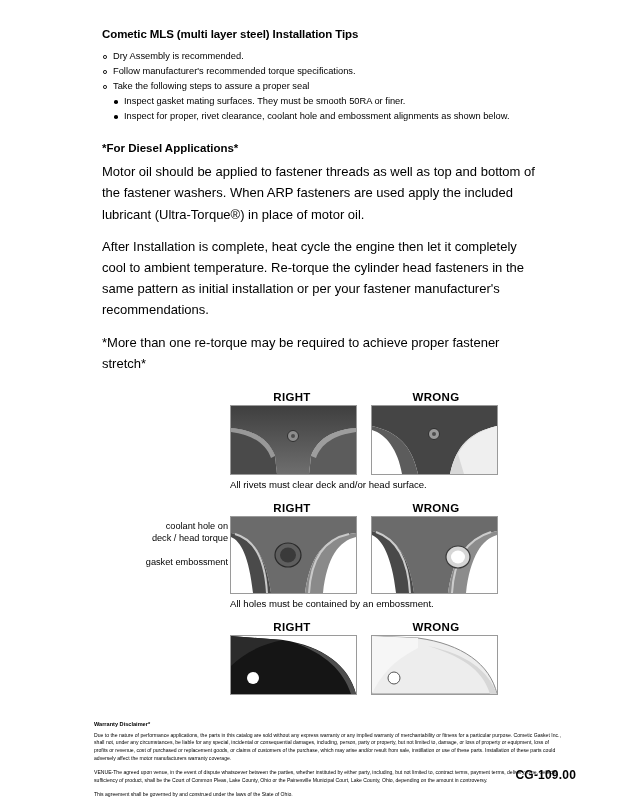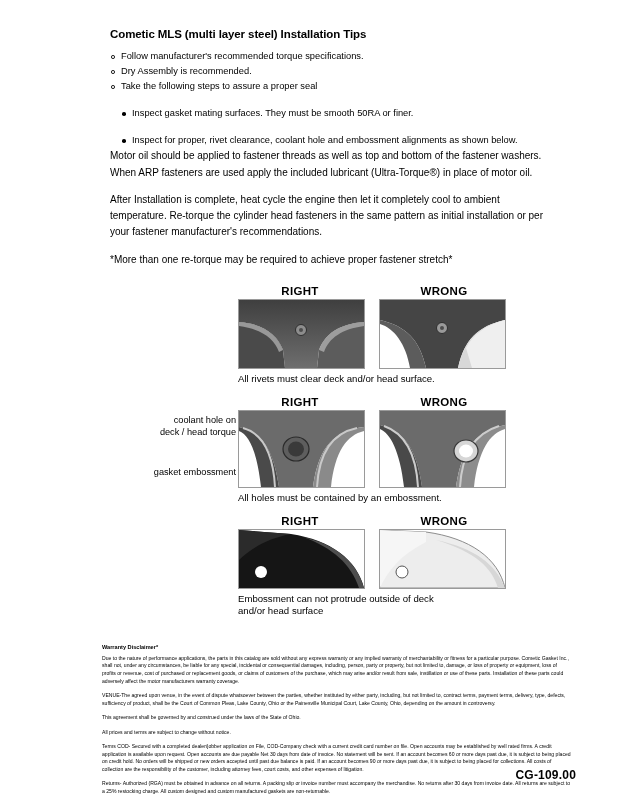--- a/index.html
+++ b/index.html
@@ -12,21 +12,21 @@
     background: #ffffff;
     font-family: "Liberation Sans", sans-serif;
     color: #000000;
     overflow: hidden;
   }
   .page {
     position: relative;
     width: 618px;
     height: 800px;
     box-sizing: border-box;
-    padding: 28px 38px 10px 38px;
+    padding: 28px 38px 10px 30px;
   }
   h1.title {
     font-size: 11.5px;
     font-weight: bold;
     margin: 0 0 9px 72px;
     letter-spacing: -0.1px;
   }
   .bullets {
     margin: 0 0 0 72px;
     padding: 0;
@@ -52,39 +52,38 @@
   .subbullets {
     margin: 0;
     padding: 0;
     list-style: none;
     font-size: 9.3px;
     line-height: 1.62;
   }
   .subbullets > li {
     position: relative;
     padding-left: 22px;
-    margin-top: 12px;
   }
   .subbullets > li::before {
     content: "";
     position: absolute;
     left: 12px;
     top: 6px;
     width: 3.6px;
     height: 3.6px;
     background: #000;
     border-radius: 50%;
   }
   h2.section {
     font-size: 11.5px;
     font-weight: bold;
     margin: 18px 0 7px 72px;
   }
   p.body {
-    font-size: 10px;
+    font-size: 13px;
     line-height: 1.63;
     margin: 0 0 11px 72px;
     max-width: 440px;
   }
   p.body.last {
     margin-bottom: 17px;
   }
 
   
   .figures {
@@ -141,21 +140,21 @@
   }
   .callout-a {
     position: absolute;
     right: 4px;
     top: 0;
     width: 160px;
   }
   .callout-b {
     position: absolute;
     right: 4px;
-    top: 52px;
+    top: 36px;
     width: 160px;
   }
   .leader {
     position: absolute;
     background: #000;
     height: 1px;
   }
 
   
   .warranty {
@@ -184,29 +183,30 @@
   }
 </style>
 </head>
 <body>
 
 <div class="page">
 
   <h1 class="title">Cometic MLS (multi layer steel) Installation Tips</h1>
 
   <ul class="bullets">
+    <li>Dry Assembly is recommended.</li>
     <li>Follow manufacturer's recommended torque specifications.</li>
-    <li>Dry Assembly is recommended.</li>
     <li>Take the following steps to assure a proper seal</li>
   </ul>
   <ul class="subbullets" style="margin-left:72px;">
     <li>Inspect gasket mating surfaces.  They must be smooth 50RA or finer.</li>
     <li>Inspect for proper, rivet clearance, coolant hole and embossment alignments as shown below.</li>
   </ul>
 
+  <h2 class="section">*For Diesel Applications*</h2>
   <p class="body">Motor oil should be applied to fastener threads as well as top and bottom of the fastener washers. When ARP fasteners are used apply the included lubricant (Ultra-Torque®) in place of motor oil.</p>
   <p class="body">After Installation is complete, heat cycle the engine then let it completely cool to ambient temperature. Re-torque the cylinder head fasteners in the same pattern as initial installation or per your fastener manufacturer's recommendations.</p>
   <p class="body last">*More than one re-torque may be required to achieve proper fastener stretch*</p>
 
   <div class="figures">
 
     <div class="figrow">
       <div class="figlabels">
         <div class="figlabel">RIGHT</div>
         <div class="figlabel">WRONG</div>
@@ -310,22 +310,20 @@
           <svg width="125" height="58" viewBox="0 0 125 58">
             <rect x="0" y="0" width="125" height="58" fill="#ffffff"></rect>
             <path d="M0,58 H125 C118,28 90,8 46,2 L0,0 Z" fill="#ededed"></path>
             <path d="M0,58 H125 C118,28 90,8 46,2 L0,0 Z" fill="none" stroke="#8d8d8d" stroke-width="1"></path>
             <path d="M0,58 H125 C116,34 94,18 56,10 C96,22 112,38 118,58 Z" fill="#d7d7d7"></path>
             <path d="M0,58 C8,40 22,24 46,12 L46,2 L0,0 Z" fill="#f6f6f6"></path>
             <circle cx="22" cy="42" r="6" fill="#ffffff" stroke="#555555" stroke-width="1"></circle>
           </svg>
         </div>
       </div>
-      <div class="caption two" style="white-space:pre-line;">Embossment can not protrude outside of deck
-and/or head surface</div>
     </div>
 
   </div>
 
   <div class="warranty">
     <h3>Warranty Disclaimer*</h3>
     <p>Due to the nature of performance applications, the parts in this catalog are sold without any express warranty or any implied warranty of merchantability or fitness for a particular purpose.  Cometic Gasket Inc., shall not, under any circumstances, be liable for any special, incidental or consequential damages, including, person, party or property, but not limited to, damage, or loss of property or equipment, loss of profits or revenue, cost of purchased or replacement goods, or claims of customers of the purchase, which may arise and/or result from sale, instillation or use of these parts.  Installation of these parts could adversely affect the motor manufacturers warranty coverage.</p>
     <p>VENUE-The agreed upon venue, in the event of dispute whatsoever between the parties, whether instituted by either party, including, but not limited to, contract terms, payment terms, delivery, type, defects, sufficiency of product, shall be the Court of Common Pleas, Lake County, Ohio or the Painesville Municipal Court, Lake County, Ohio, depending on the amount in controversy.</p>
     <p>This agreement shall be governed by and construed under the laws of the State of Ohio.</p>
     <p>All prices and terms are subject to change without notice.</p>

